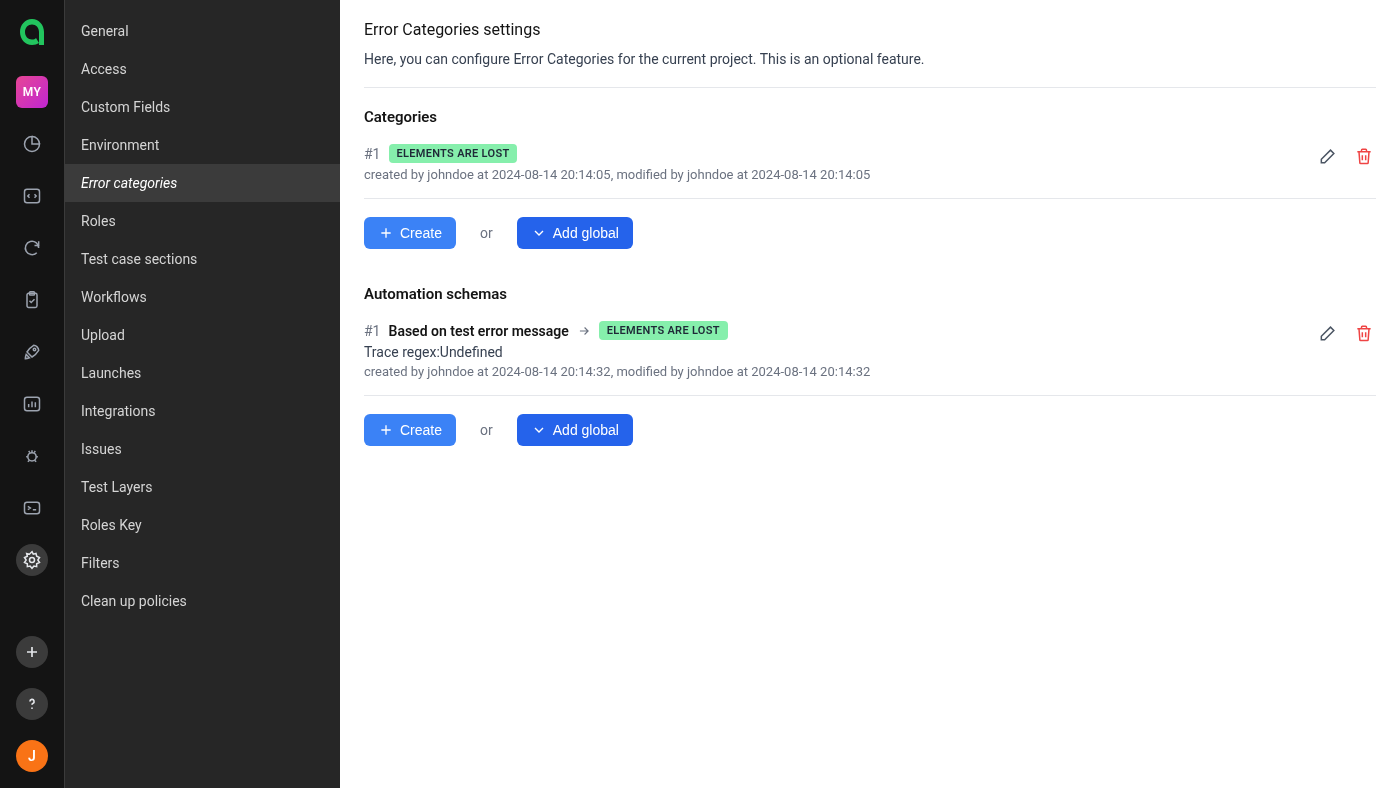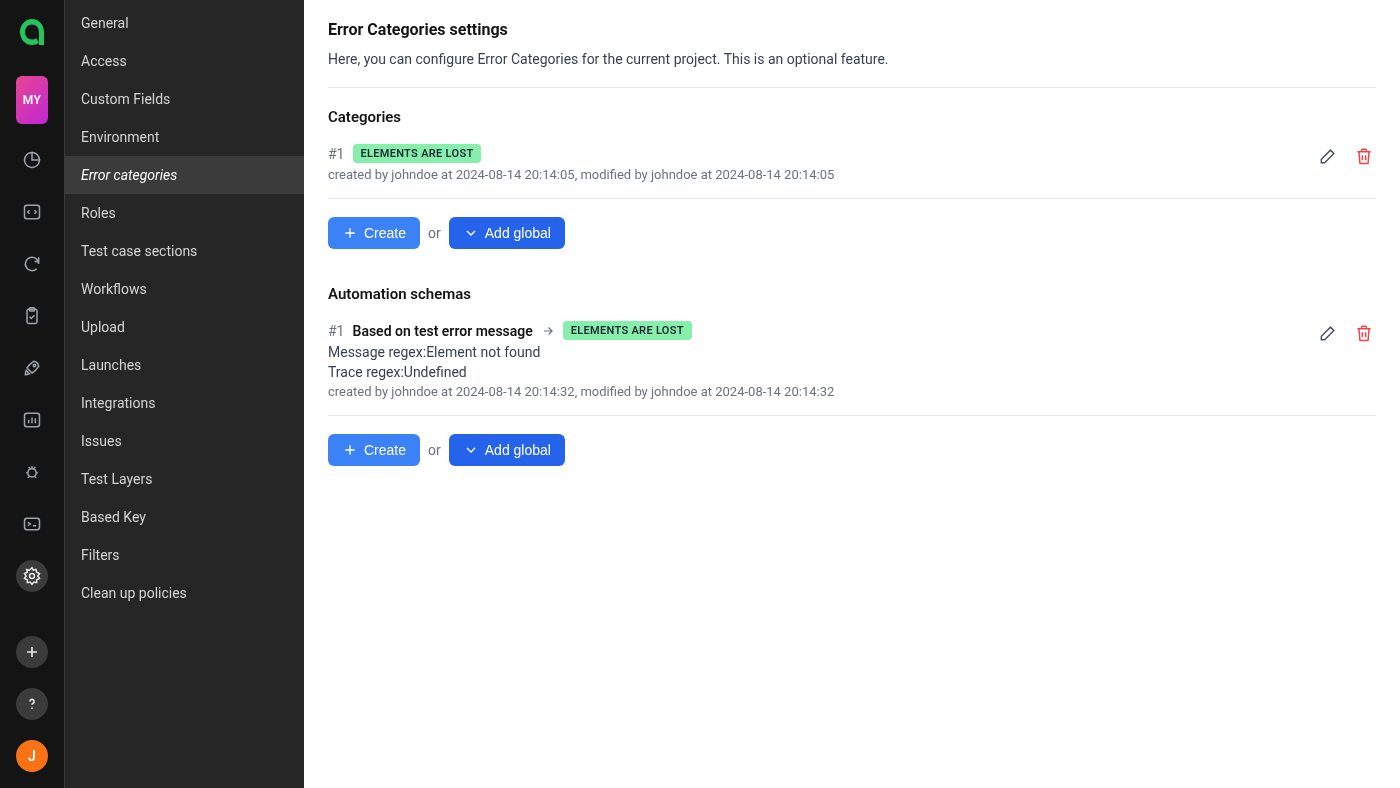--- a/index.html
+++ b/index.html
@@ -15,21 +15,21 @@
     align-items: center;
     padding: 16px 0;
   }
   .icon-rail .rail-top,
   .icon-rail .rail-bottom { display: flex; flex-direction: column; align-items: center; gap: 20px; }
   .icon-rail .rail-bottom { margin-top: auto; }
 
   .rail-logo svg { width: 32px; height: 32px; }
 
   .rail-project {
-    width: 32px; height: 48px; border-radius: 6px;
+    width: 32px; height: 32px; border-radius: 6px;
     background: linear-gradient(135deg, #e74694 0%, #c026d3 100%);
     color: #fff; font-size: 12px; font-weight: 600;
     display: flex; align-items: center; justify-content: center;
     letter-spacing: .5px;
     margin-top: 4px;
   }
 
   .rail-icon {
     width: 32px; height: 32px; border-radius: 50%;
     display: flex; align-items: center; justify-content: center;
@@ -40,24 +40,24 @@
   .rail-icon svg { width: 20px; height: 20px; }
 
   .rail-avatar {
     width: 32px; height: 32px; border-radius: 50%;
     background: #f97316; color: #fff; font-weight: 600; font-size: 14px;
     display: flex; align-items: center; justify-content: center;
   }
 
   
   .submenu {
-    width: 240px;
+    width: 276px;
     background: #262626;
     color: #e5e7eb;
-    padding-top: 4px;
+    padding-top: 12px;
     overflow-y: auto;
     border-left: 1px solid #3b3b3b;
   }
   .submenu-item {
     padding: 11px 16px;
     font-size: 14px;
     cursor: pointer;
     color: #d4d4d4;
   }
   .submenu-item.active {
@@ -67,21 +67,21 @@
   }
 
   
   .main {
     flex: 1;
     padding: 20px 24px;
     overflow-y: auto;
   }
   .page-title {
     font-size: 16px;
-    font-weight: 700;
+    font-weight: 400;
     margin-bottom: 12px;
   }
   .page-desc {
     font-size: 14px;
     color: #374151;
     margin-bottom: 20px;
   }
   hr.sep {
     border: none;
     border-top: 1px solid #e5e7eb;
@@ -136,21 +136,21 @@
   }
   .icon-btn.danger { color: #ef4444; }
   .icon-btn svg { width: 20px; height: 20px; }
 
   hr.soft {
     border: none;
     border-top: 1px solid #e5e7eb;
     margin: 16px 0 18px 0;
   }
 
-  .btn-row { display: flex; align-items: center; gap: 8px; margin-bottom: 36px; }
+  .btn-row { display: flex; align-items: center; gap: 24px; margin-bottom: 36px; }
   .btn {
     display: inline-flex; align-items: center; gap: 6px;
     height: 32px; padding: 0 14px;
     border-radius: 6px;
     font-size: 14px; font-weight: 500;
     cursor: pointer; border: none;
     color: #fff;
   }
   .btn svg { width: 16px; height: 16px; }
   .btn-primary { background: #3b82f6; }
@@ -250,21 +250,21 @@
   <div class="submenu-item">Environment</div>
   <div class="submenu-item active">Error categories</div>
   <div class="submenu-item">Roles</div>
   <div class="submenu-item">Test case sections</div>
   <div class="submenu-item">Workflows</div>
   <div class="submenu-item">Upload</div>
   <div class="submenu-item">Launches</div>
   <div class="submenu-item">Integrations</div>
   <div class="submenu-item">Issues</div>
   <div class="submenu-item">Test Layers</div>
-  <div class="submenu-item">Based Key</div>
+  <div class="submenu-item">Roles Key</div>
   <div class="submenu-item">Filters</div>
   <div class="submenu-item">Clean up policies</div>
 </nav>
 
 <main class="main">
 
   <h1 class="page-title">Error Categories settings</h1>
   <p class="page-desc">Here, you can configure Error Categories for the current project. This is an optional feature.</p>
   <hr class="sep">
 
@@ -318,23 +318,20 @@
         <span class="item-id">#1</span>
         <span class="item-name">Based on test error message</span>
         <span class="arrow-sep">
           <svg viewBox="0 0 24 24" fill="none" stroke="currentColor" stroke-width="2">
               <path d="M5 12h14M13 6l6 6-6 6"></path>
             </svg>
         </span>
         <span class="tag">ELEMENTS ARE LOST</span>
       </div>
       <div class="item-sub">
-        <span>Message regex:</span><span>Element not found</span>
-      </div>
-      <div class="item-sub">
         <span>Trace regex:</span><span>Undefined</span>
       </div>
       <div class="item-meta">created by johndoe at 2024-08-14 20:14:32, modified by johndoe at 2024-08-14 20:14:32</div>
     </div>
     <div class="actions">
       <span class="icon-btn">
         <svg viewBox="0 0 24 24" fill="none" stroke="currentColor" stroke-width="1.8">
             <path d="M4 20h4L19 9l-4-4L4 16v4z"></path>
           </svg>
       </span>

